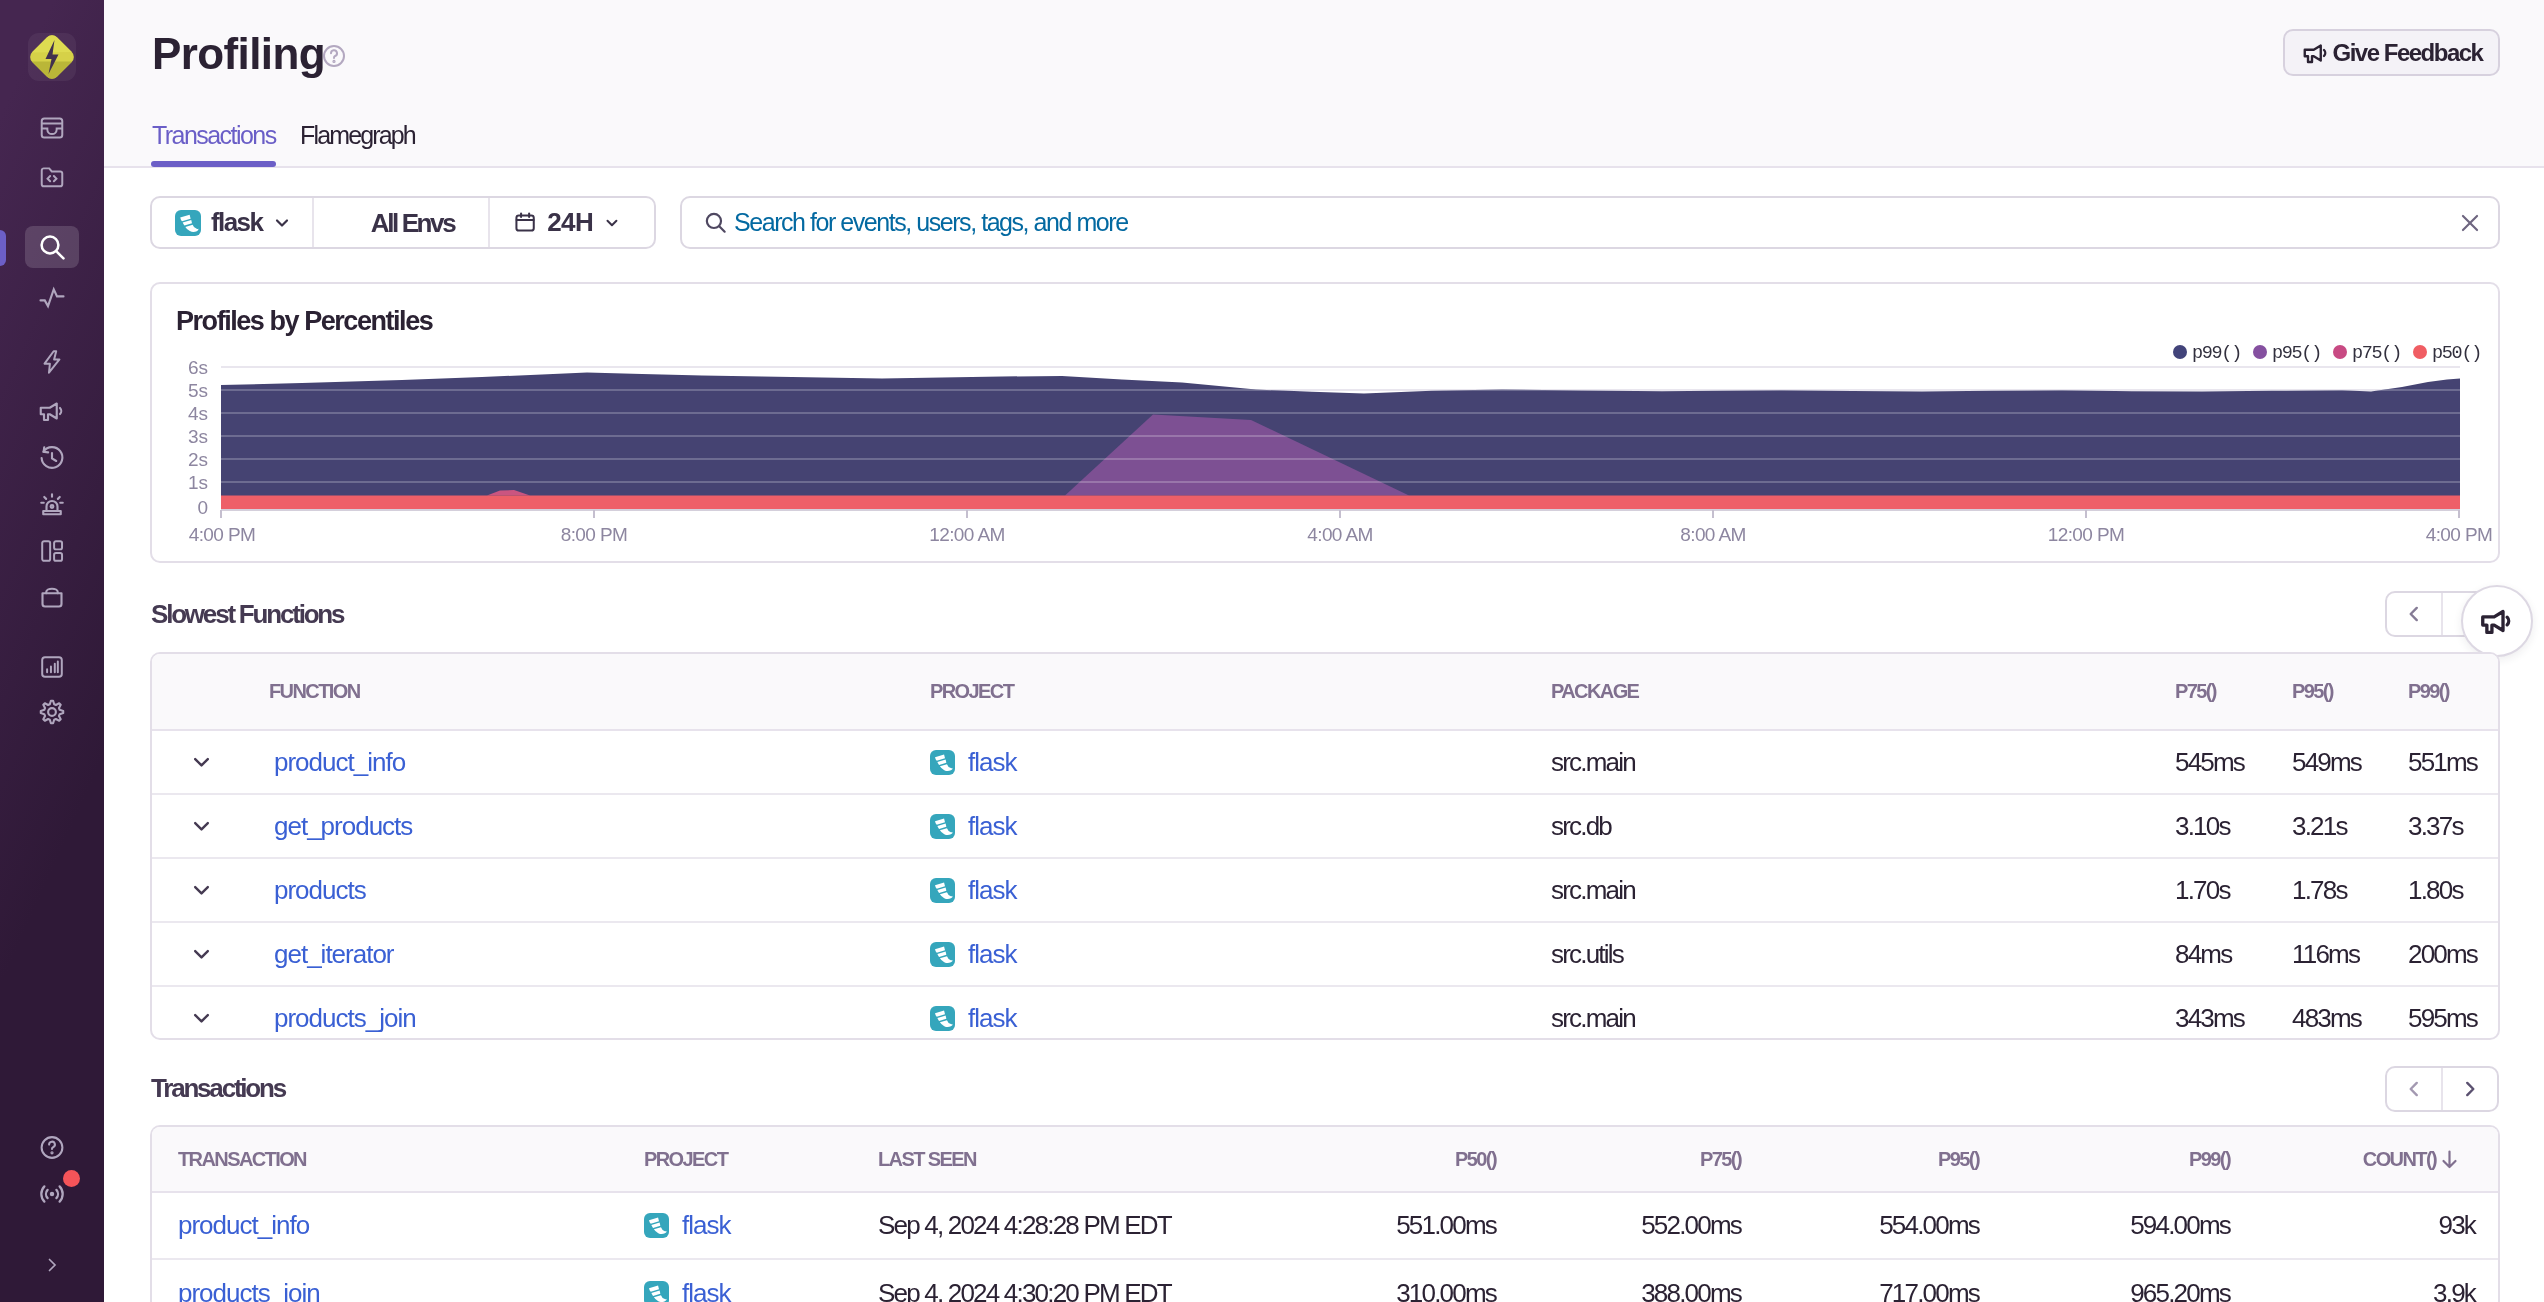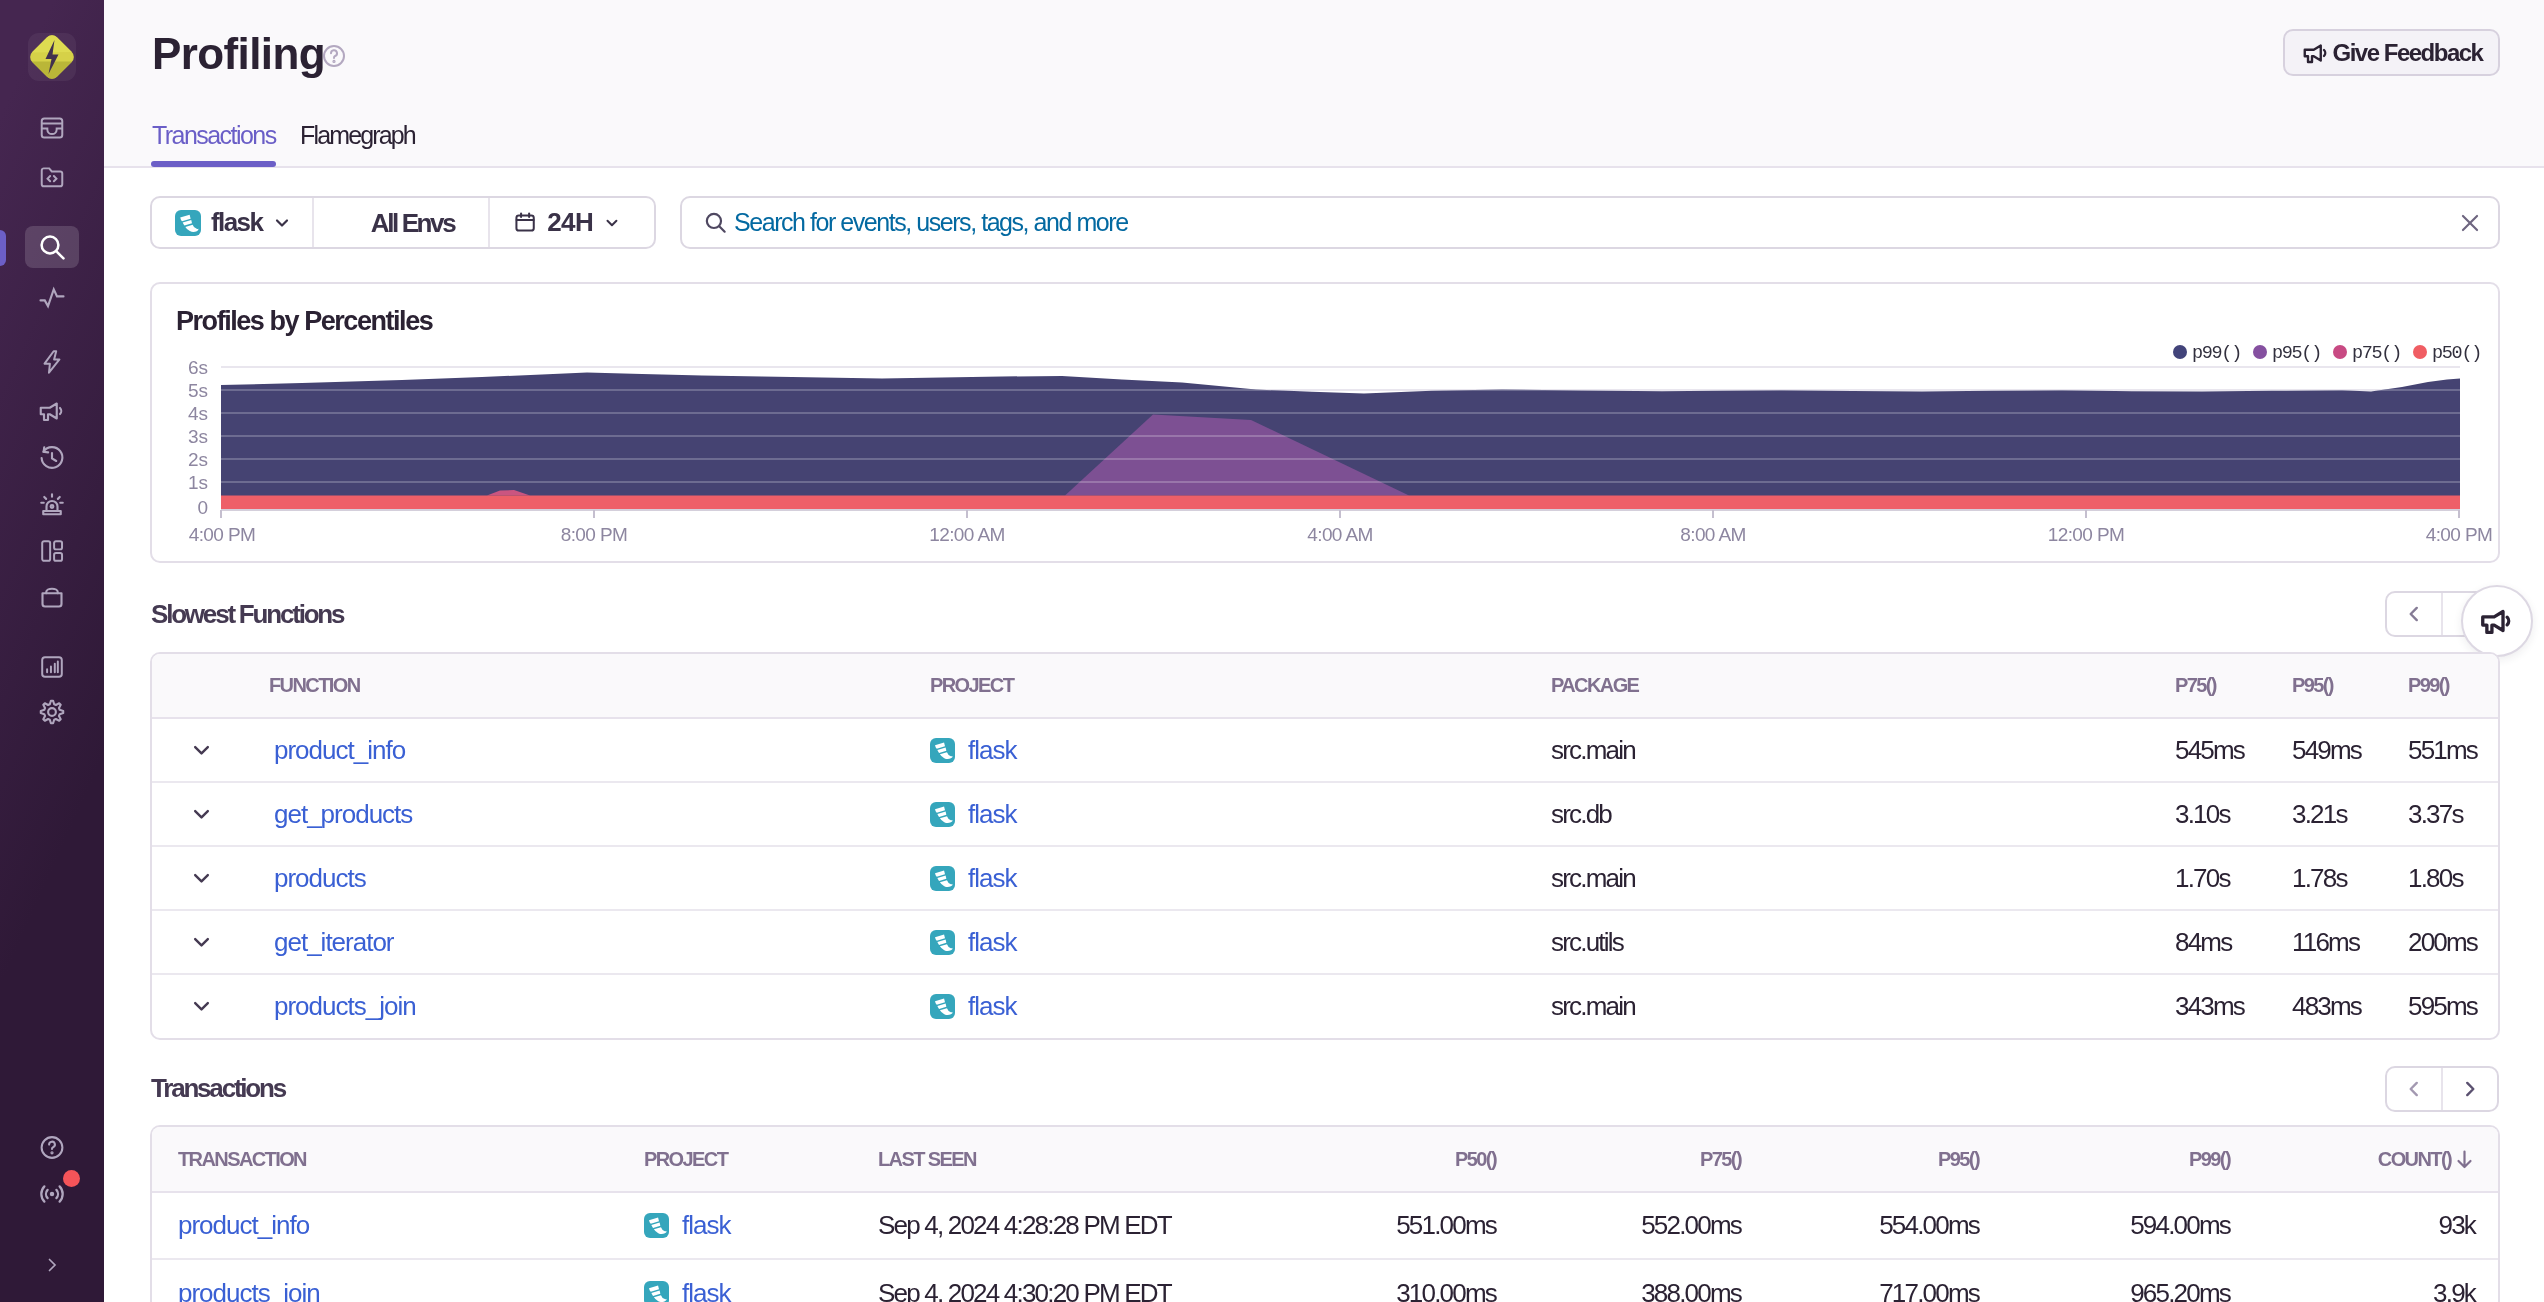--- a/index.html
+++ b/index.html
@@ -75,21 +75,21 @@
   tr:last-child td { border-bottom:none; }
   .link { color:#3a60d4; letter-spacing:-1px; }
   .projcell { display:flex; align-items:center; gap:13px; }
   .flasksq { width:25px; height:25px; border-radius:6px; background:#35a6bc; flex:0 0 auto;
     display:inline-flex; align-items:center; justify-content:center; }
   .chv { padding-left:38px !important; }
   .chv svg { display:block; }
 
   #table1 { left:46px; top:652px; width:2350px; height:388px; }
   #table1 td:nth-child(2) { padding-left:5px; }
-  #table1 th { height:64px; }
+  #table1 th { height:76px; }
   #table1 td { height:64px; }
   #table2 { left:46px; top:1125px; width:2350px; height:210px; border-bottom:none; border-radius:10px 10px 0 0; }
   #table2 th { height:65px; }
   #table2 td { height:67px; }
   #table2 th.num, #table2 td.num { text-align:right; }
 </style>
 </head>
 <body>
 
 <div id="sidebar">
@@ -520,21 +520,21 @@
         </colgroup>
       <tbody>
           <tr>
         <th style="padding-left:26px;margin-top:16px;">TRANSACTION</th>
             <th>PROJECT</th>
             <th>LAST SEEN</th>
         <th class="num">P50()</th>
             <th class="num">P75()</th>
             <th class="num">P95()</th>
             <th class="num">P99()</th>
-        <th class="num" style="padding-right:24px;">COUNT() <svg style="vertical-align:-4px;" width="19" height="21" viewBox="0 0 19 21" fill="none" stroke="#80708f" stroke-width="2.2" stroke-linecap="round" stroke-linejoin="round">
+        <th class="num" style="padding-right:39px;">COUNT() <svg style="vertical-align:-4px;" width="19" height="21" viewBox="0 0 19 21" fill="none" stroke="#80708f" stroke-width="2.2" stroke-linecap="round" stroke-linejoin="round">
                 <path d="M9.5 2.5 v15 M3.5 12 l6 6 6-6"></path>
               </svg></th>
       </tr>
       <tr>
         <td style="padding-left:26px;"><span class="link">product_info</span></td>
         <td>
               <span class="projcell">
                 <span class="flasksq">
                   <svg width="25" height="25" viewBox="0 0 24 24">
                     <path d="M4.8 6.9 L13.5 4.3 L14.4 8.0 L6.5 10.4 Q5.2 8.9 4.8 6.9 Z" fill="#fff"></path>

